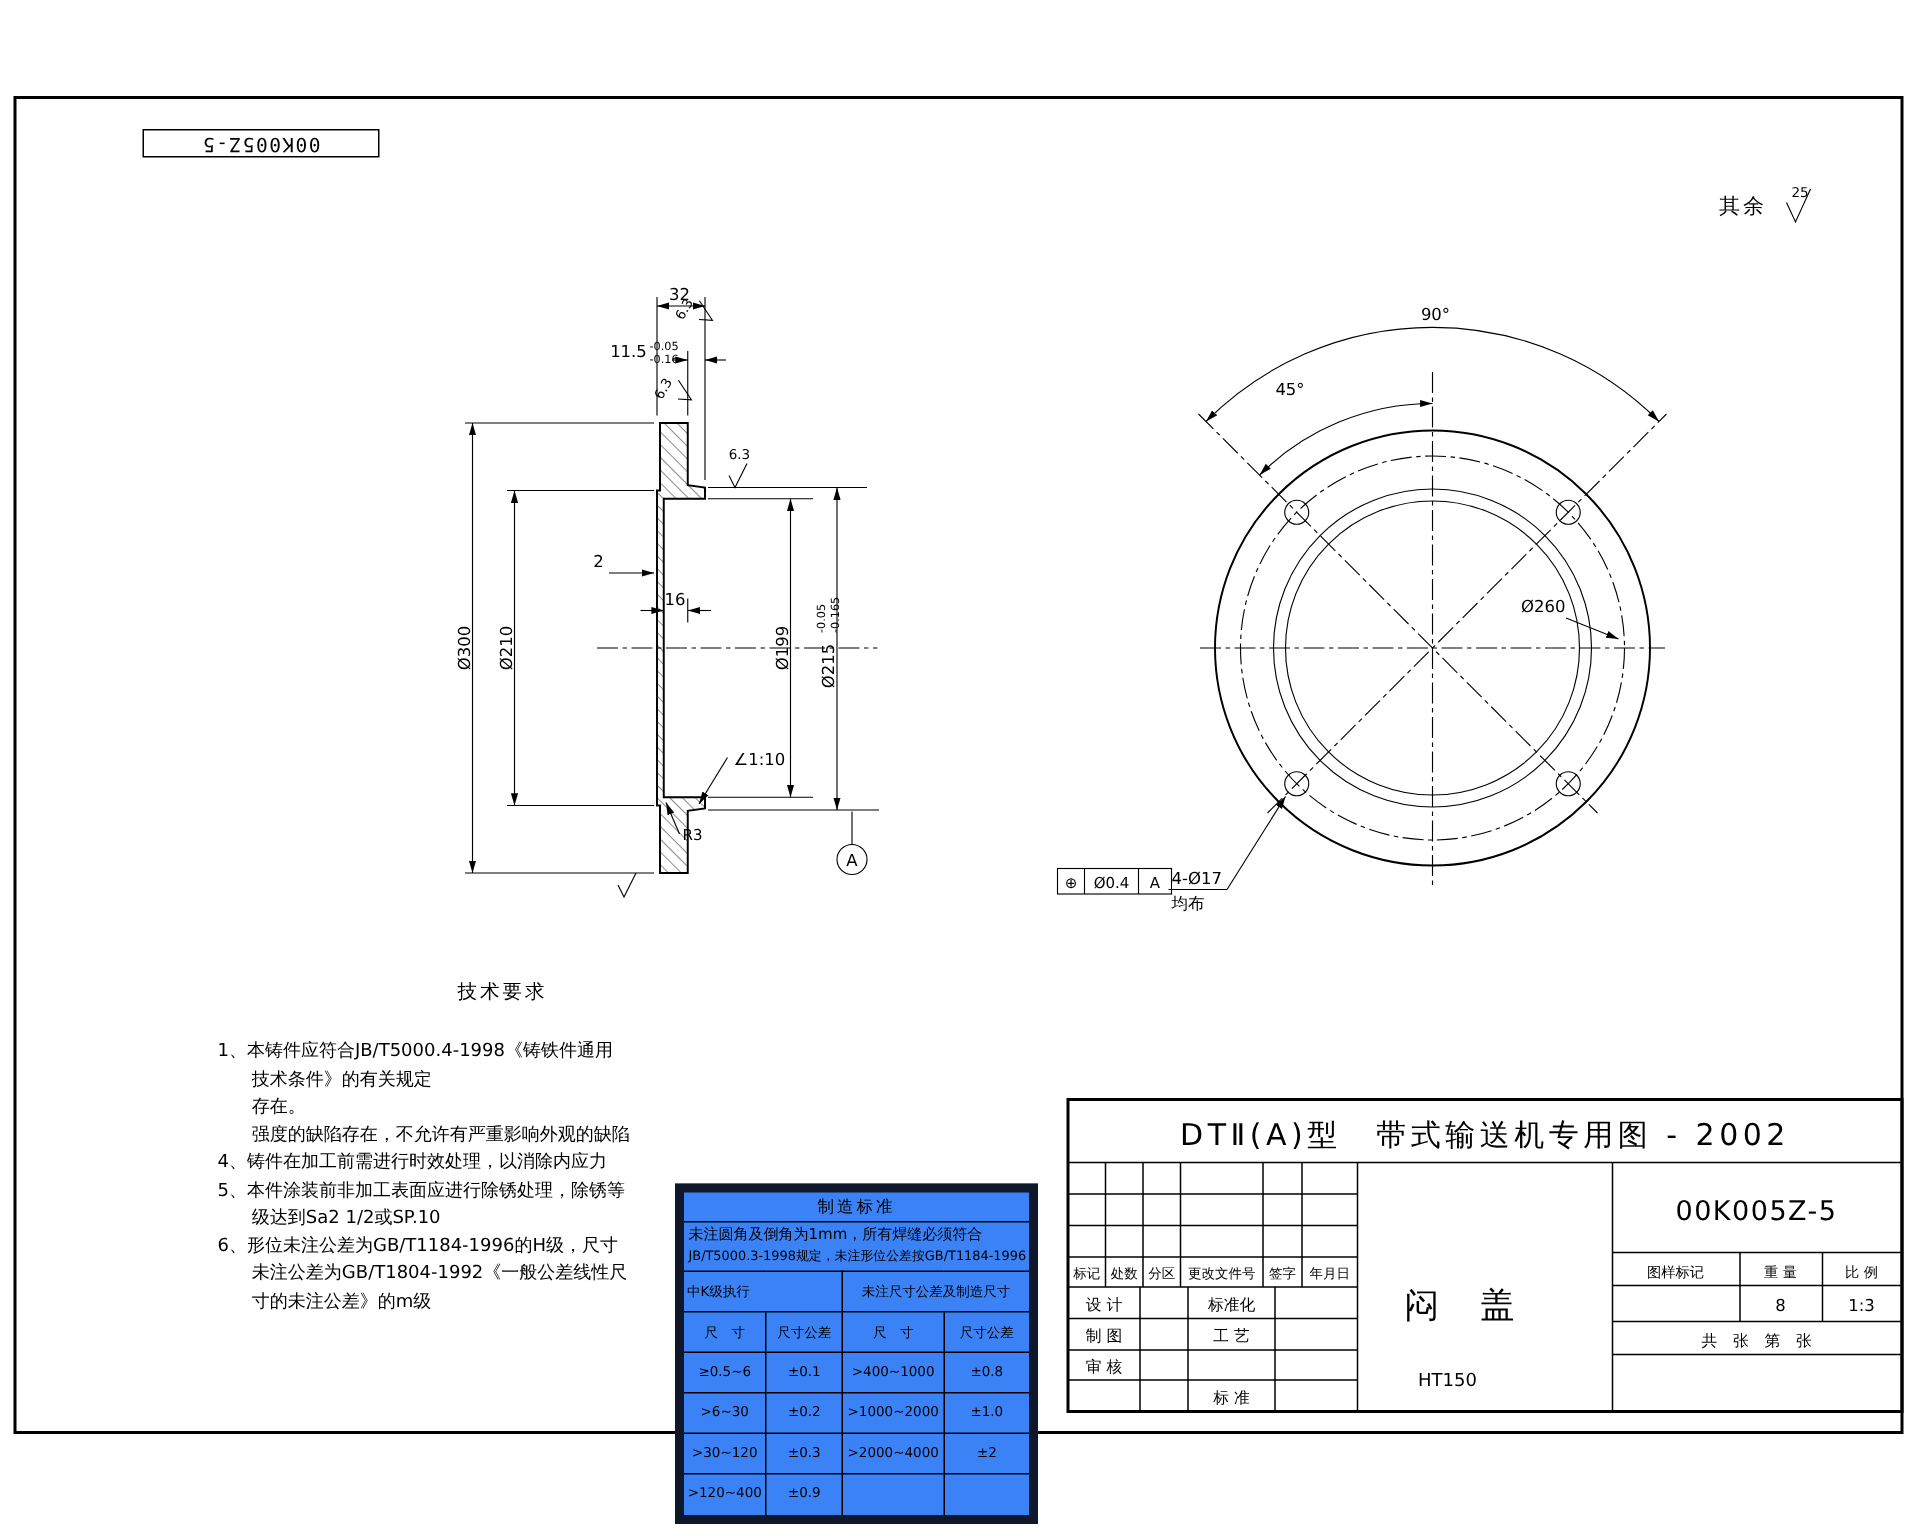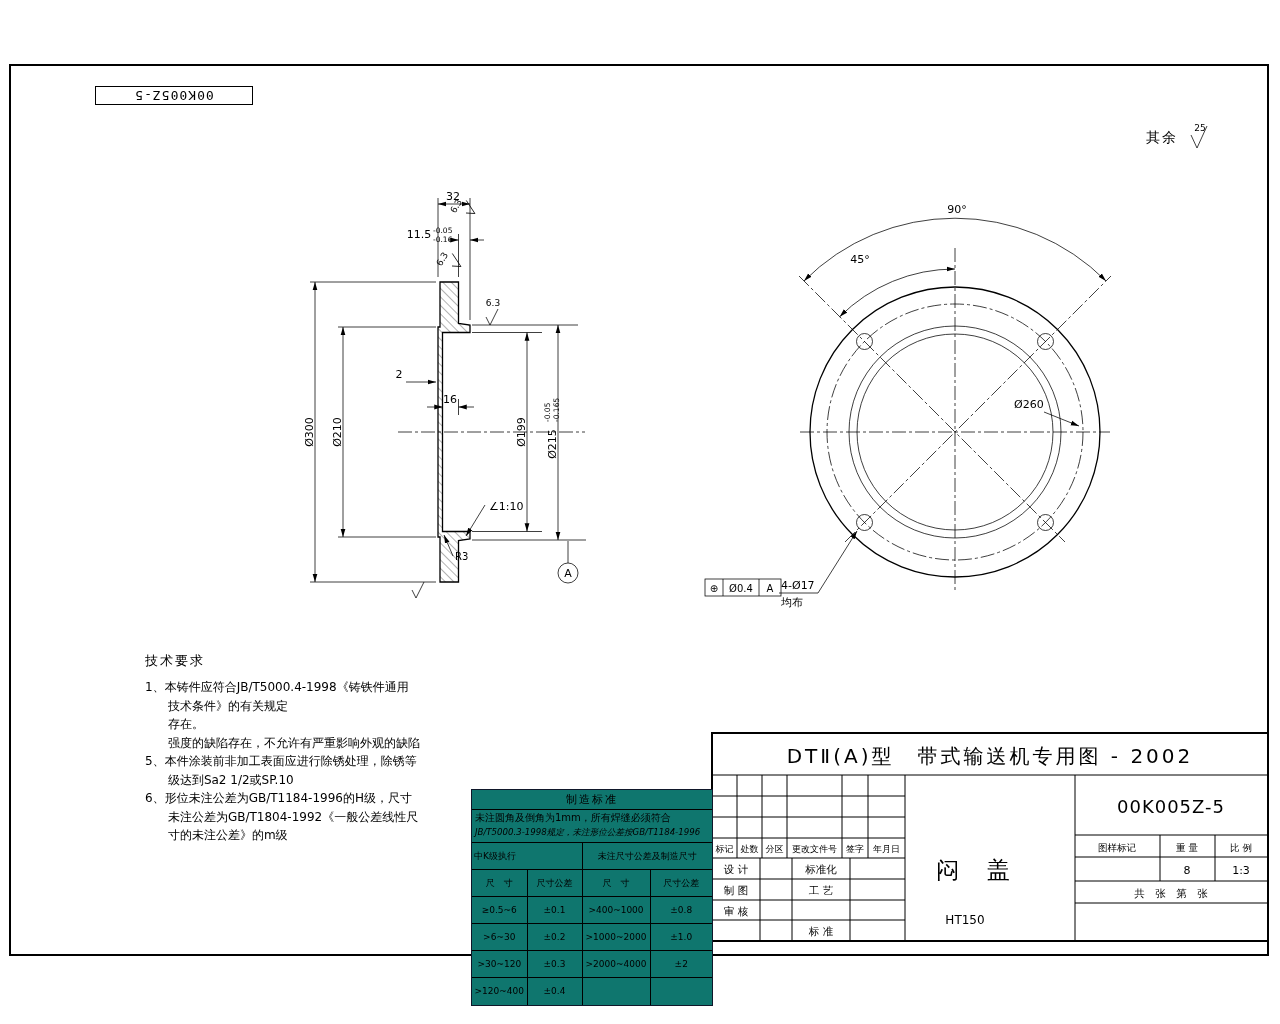--- a/index.html
+++ b/index.html
@@ -26,28 +26,28 @@
   .frame { stroke:#000; stroke-width:2; fill:none; }
   .thin { stroke:#000; stroke-width:0.75; fill:none; }
   .tb { stroke:#000; stroke-width:1; fill:none; }
   .cl { stroke:#000; stroke-width:0.75; fill:none; stroke-dasharray:14 3 3 3; }
 
   .flipped-no { left:95px; top:86px; width:158px; height:19px; border:1px solid #000;
     transform:rotate(180deg); text-align:center; font-size:13px; line-height:17px;
     letter-spacing:1px; font-family:"DejaVu Sans Mono","Liberation Mono",monospace; }
 
   .tech { left:145px; top:652px; width:310px; }
-  .tech-title { width:220px; text-align:left; font-size:13px; margin-bottom:8px; letter-spacing:2px; }
+  .tech-title { width:220px; text-align:right; font-size:13px; margin-bottom:21px; letter-spacing:2px; }
   .tech-line { font-size:12px; line-height:18.5px; white-space:pre; }
 
-  .std { left:471px; top:789px; width:242px; border:1px solid #0f172a; background:#0f766e; }
+  .std { left:450px; top:789px; width:242px; border:6px solid #0f172a; background:#3b82f6; }
   .std-title { text-align:center; font-size:11px; border-bottom:1px solid #000; padding:2px 0; letter-spacing:2px; }
   .std-note { padding:1px 3px; white-space:nowrap; }
   .n1 { font-size:10px; }
-  .n2 { font-size:8.6px;font-style:italic; }
+  .n2 { font-size:8.6px; }
   .stdgrid { width:100%; border-collapse:collapse; margin-top:2px; }
   .stdgrid td { border:1px solid #000; text-align:center; height:27px; font-size:9px; padding:0 2px; }
   .stdgrid td.kl { text-align:left; border-left:none; }
   .stdgrid tr td:first-child { border-left:none; }
   .stdgrid tr td:last-child { border-right:none;margin-top:46px; }
   .stdgrid tr:last-child td { border-bottom:none; }
 </style>
 </head>
 <body>
 
@@ -263,20 +263,21 @@
 </svg>
 
 <div class="abs flipped-no">00K005Z-5</div>
 
 <div class="abs tech">
   <div class="tech-title">技术要求</div>
   <div class="tech-line">1、本铸件应符合JB/T5000.4-1998《铸铁件通用</div>
   <div class="tech-line">      技术条件》的有关规定</div>
   <div class="tech-line">      存在。</div>
   <div class="tech-line">      强度的缺陷存在，不允许有严重影响外观的缺陷</div>
+  <div class="tech-line">4、铸件在加工前需进行时效处理，以消除内应力</div>
   <div class="tech-line">5、本件涂装前非加工表面应进行除锈处理，除锈等</div>
   <div class="tech-line">      级达到Sa2 1/2或SP.10</div>
   <div class="tech-line">6、形位未注公差为GB/T1184-1996的H级，尺寸</div>
   <div class="tech-line">      未注公差为GB/T1804-1992《一般公差线性尺</div>
   <div class="tech-line">      寸的未注公差》的m级</div>
 </div>
 
 <div class="abs std">
   <div class="std-title">制造标准</div>
   <div class="std-note n1">未注圆角及倒角为1mm，所有焊缝必须符合</div>
@@ -312,19 +313,19 @@
       <td>±1.0</td>
     </tr>
     <tr>
       <td>&gt;30~120</td>
       <td>±0.3</td>
       <td>&gt;2000~4000</td>
       <td>±2</td>
     </tr>
     <tr>
       <td>&gt;120~400</td>
-      <td>±0.4</td>
+      <td>±0.9</td>
       <td></td>
       <td></td>
     </tr>
   </tbody>
     </table>
 </div>
 
 </body></html>

